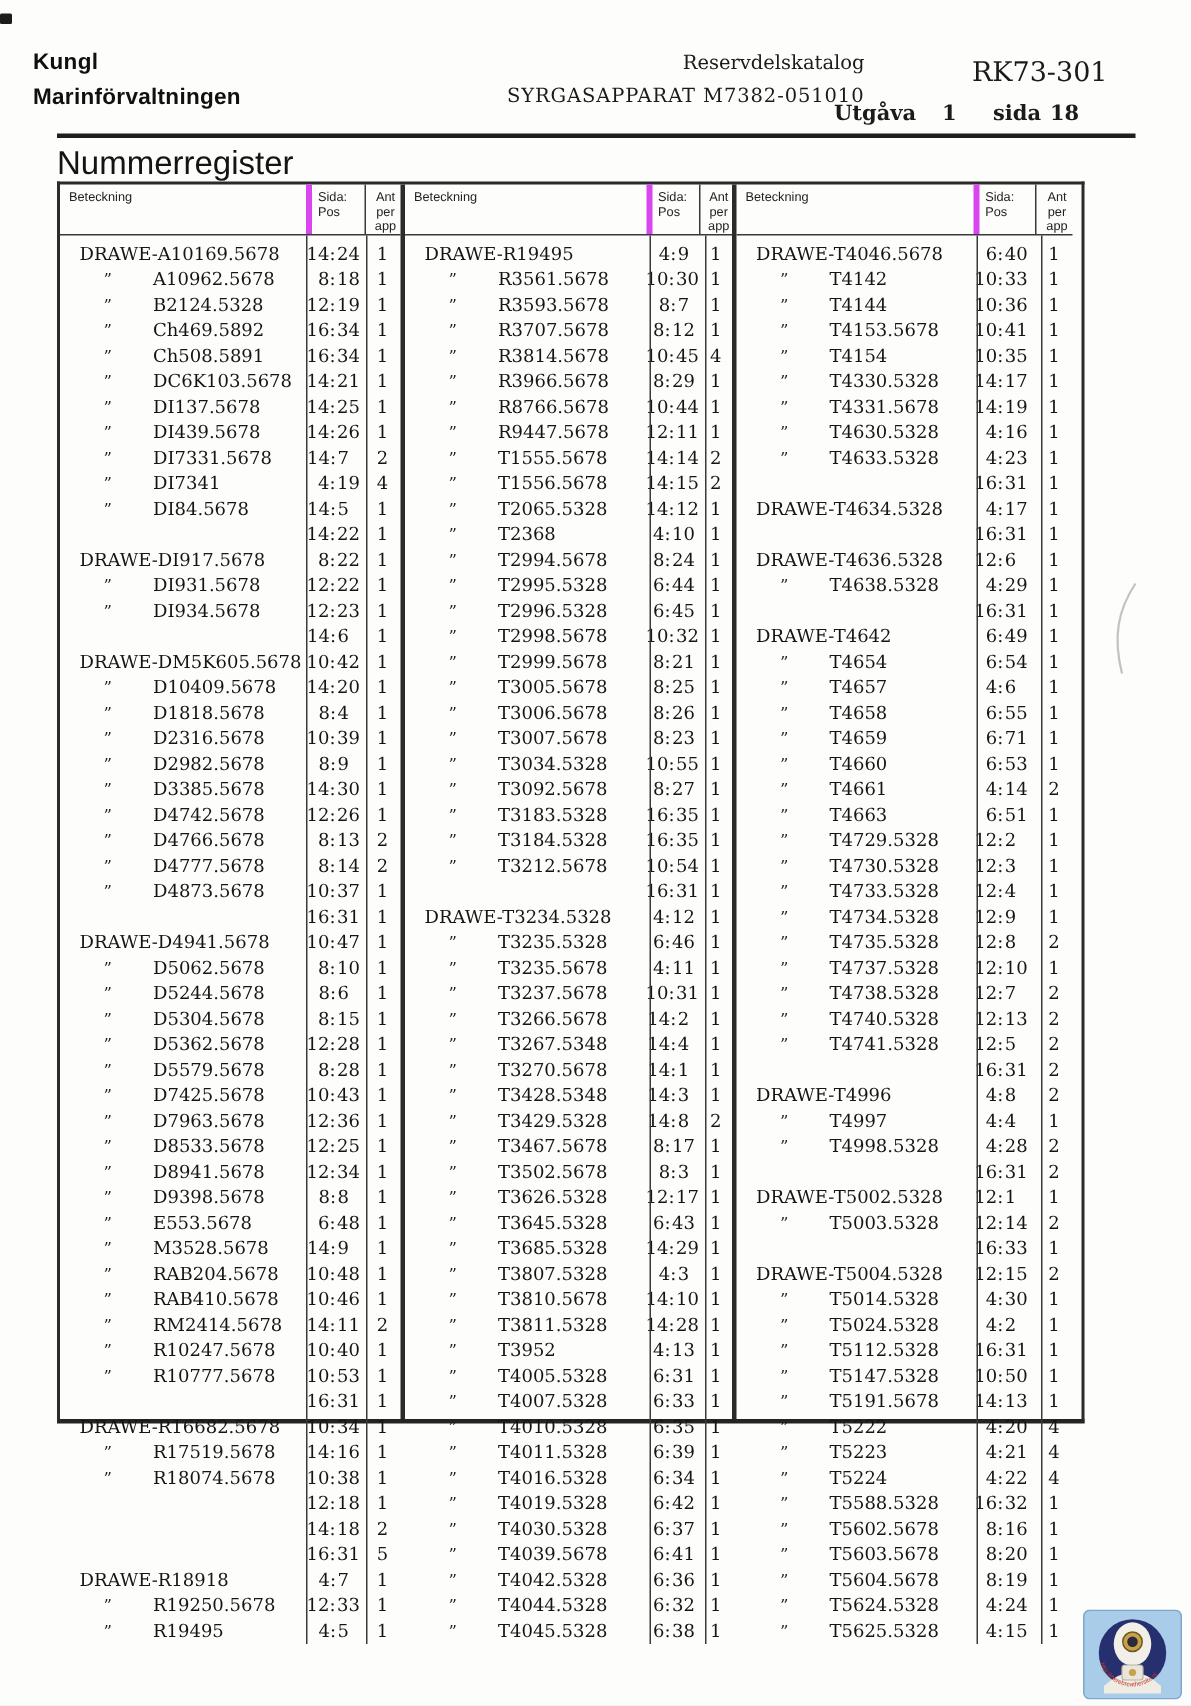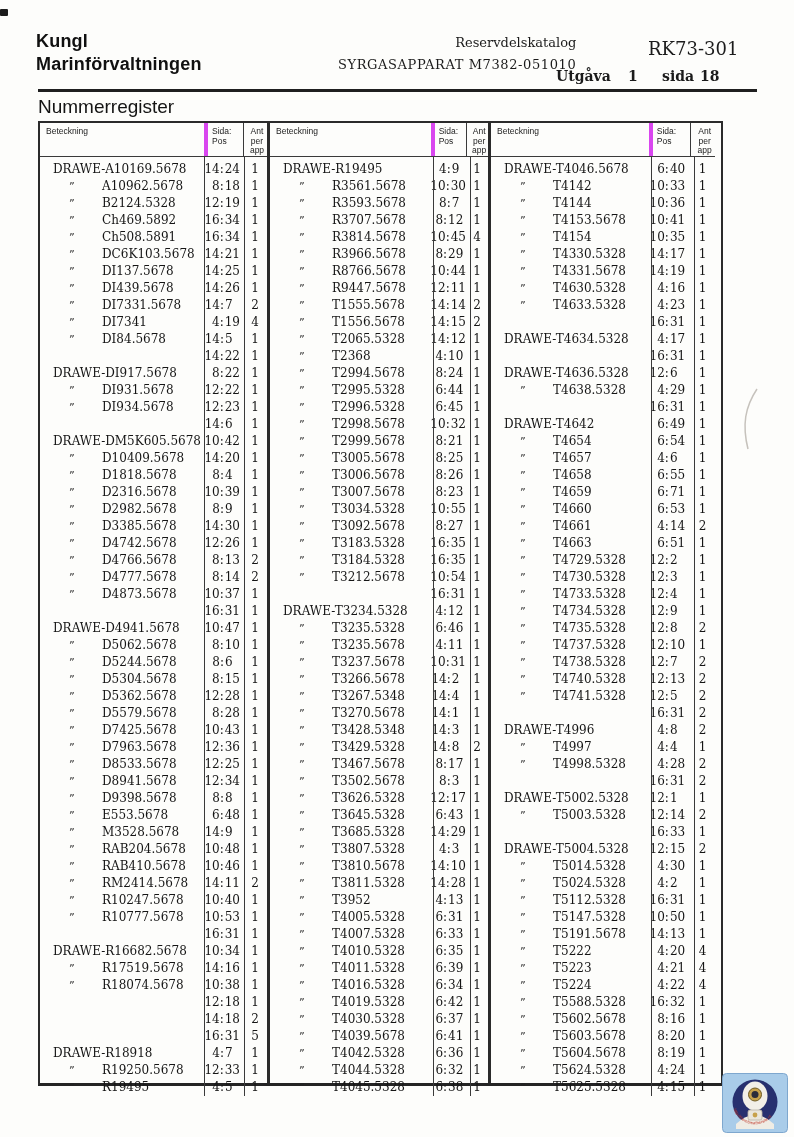--- a/index.html
+++ b/index.html
@@ -2,37 +2,37 @@
 <html><head>
 <meta charset="utf-8">
 <style>
   html,body{margin:0;padding:0;background:#e8e8e8;}
   .page{
     position:relative;width:794px;height:1137px;margin:0 auto;
     background:#fdfdfb;overflow:hidden;
     font-family:"DejaVu Serif",serif;color:#1b1b1b;
   }
   
-  .org{position:absolute;left:36px;top:30px;
+  .org{position:absolute;left:22px;top:30px;
     font-family:"Liberation Sans",sans-serif;font-weight:bold;
-    font-size:18px;line-height:23px;letter-spacing:.2px;color:#101010;}
+    font-size:15px;line-height:23px;letter-spacing:.2px;color:#101010;}
   .doc-center{position:absolute;left:338px;top:36px;font-size:13px;line-height:14px;text-align:right;}
   .doc-center .l2{margin-top:8px;letter-spacing:.6px;}
   .doc-code{position:absolute;left:648px;top:38px;font-size:18px;}
   .edition{position:absolute;left:556px;top:68px;font-size:14px;font-weight:bold;white-space:nowrap;}
   .edition span{display:inline-block;}
   .edition .u-lab{width:72px;}
   .edition .u-val{width:34px;}
   .edition .s-lab{width:38px;}
   .top-rule{position:absolute;left:38px;top:89px;width:719px;height:3px;background:#1f1f1f;}
   .section-title{position:absolute;left:38px;top:96px;
-    font-family:"Liberation Sans",sans-serif;font-size:19px;color:#141414;}
+    font-family:"Liberation Sans",sans-serif;font-size:22px;color:#141414;}
   
   .catalog-table{
-    position:absolute;left:38px;top:121px;width:685px;height:965px;
+    position:absolute;left:38px;top:121px;width:685px;height:828px;
     display:flex;box-sizing:border-box;
     border:2px solid #2b2b2b;border-bottom:3px solid #242424;
   }
   .tgroup{display:flex;flex-direction:column;box-sizing:border-box;
     width:calc(var(--wb) + var(--ws) + var(--wa));}
   .tgroup + .tgroup{border-left:3px solid #2b2b2b;}
   .g0{--wb:164px;--ws:39px;--wa:24px;}
   .g1{--wb:163px;--ws:36px;--wa:22px;}
   .g2{--wb:160px;--ws:42px;--wa:25px;}
   .ghead{display:flex;height:36px;box-sizing:border-box;border-bottom:1px solid #3a3a3a;

